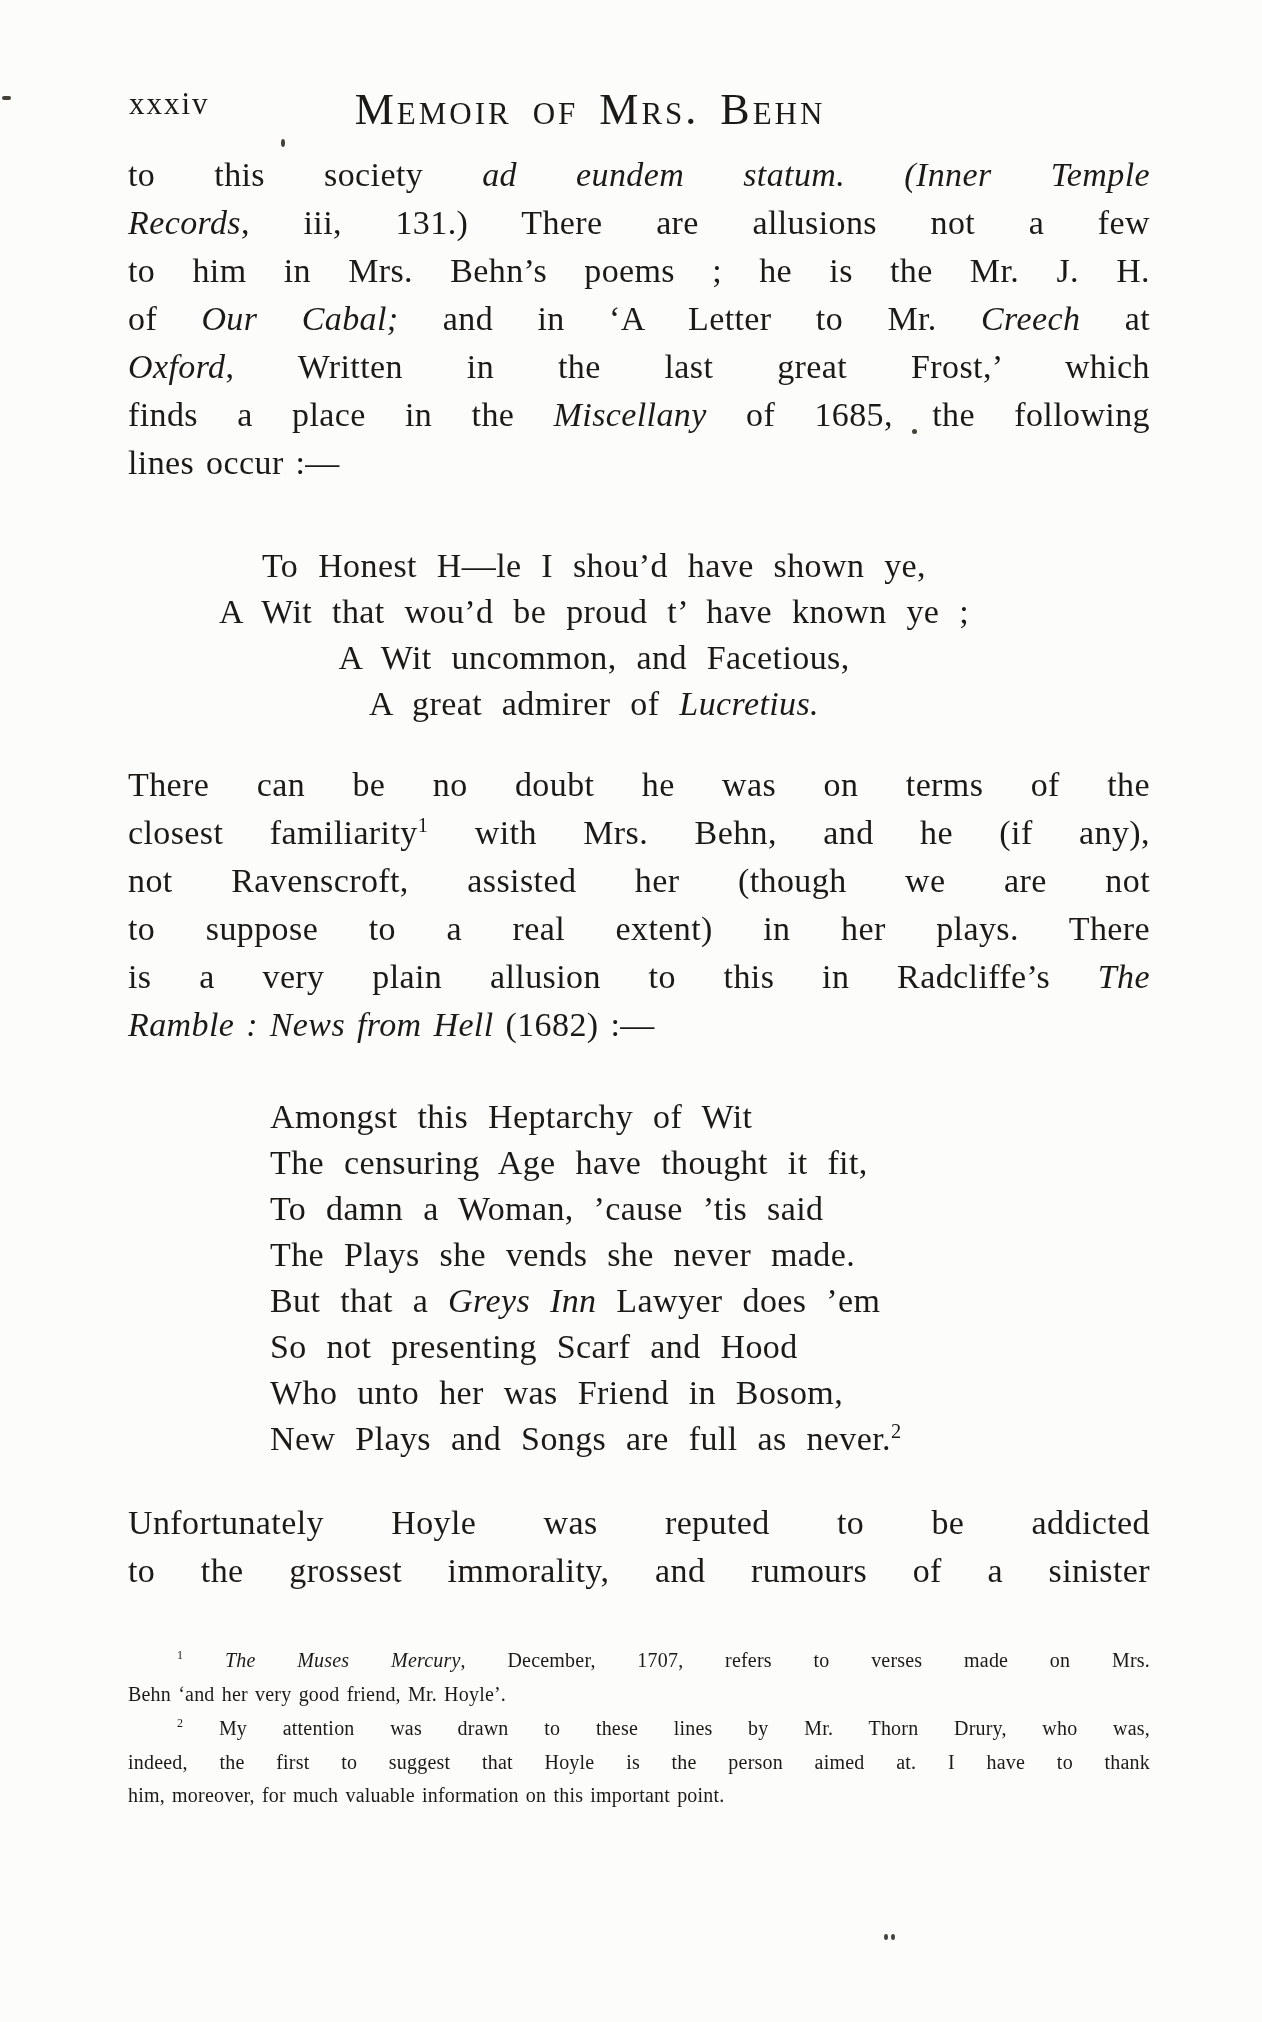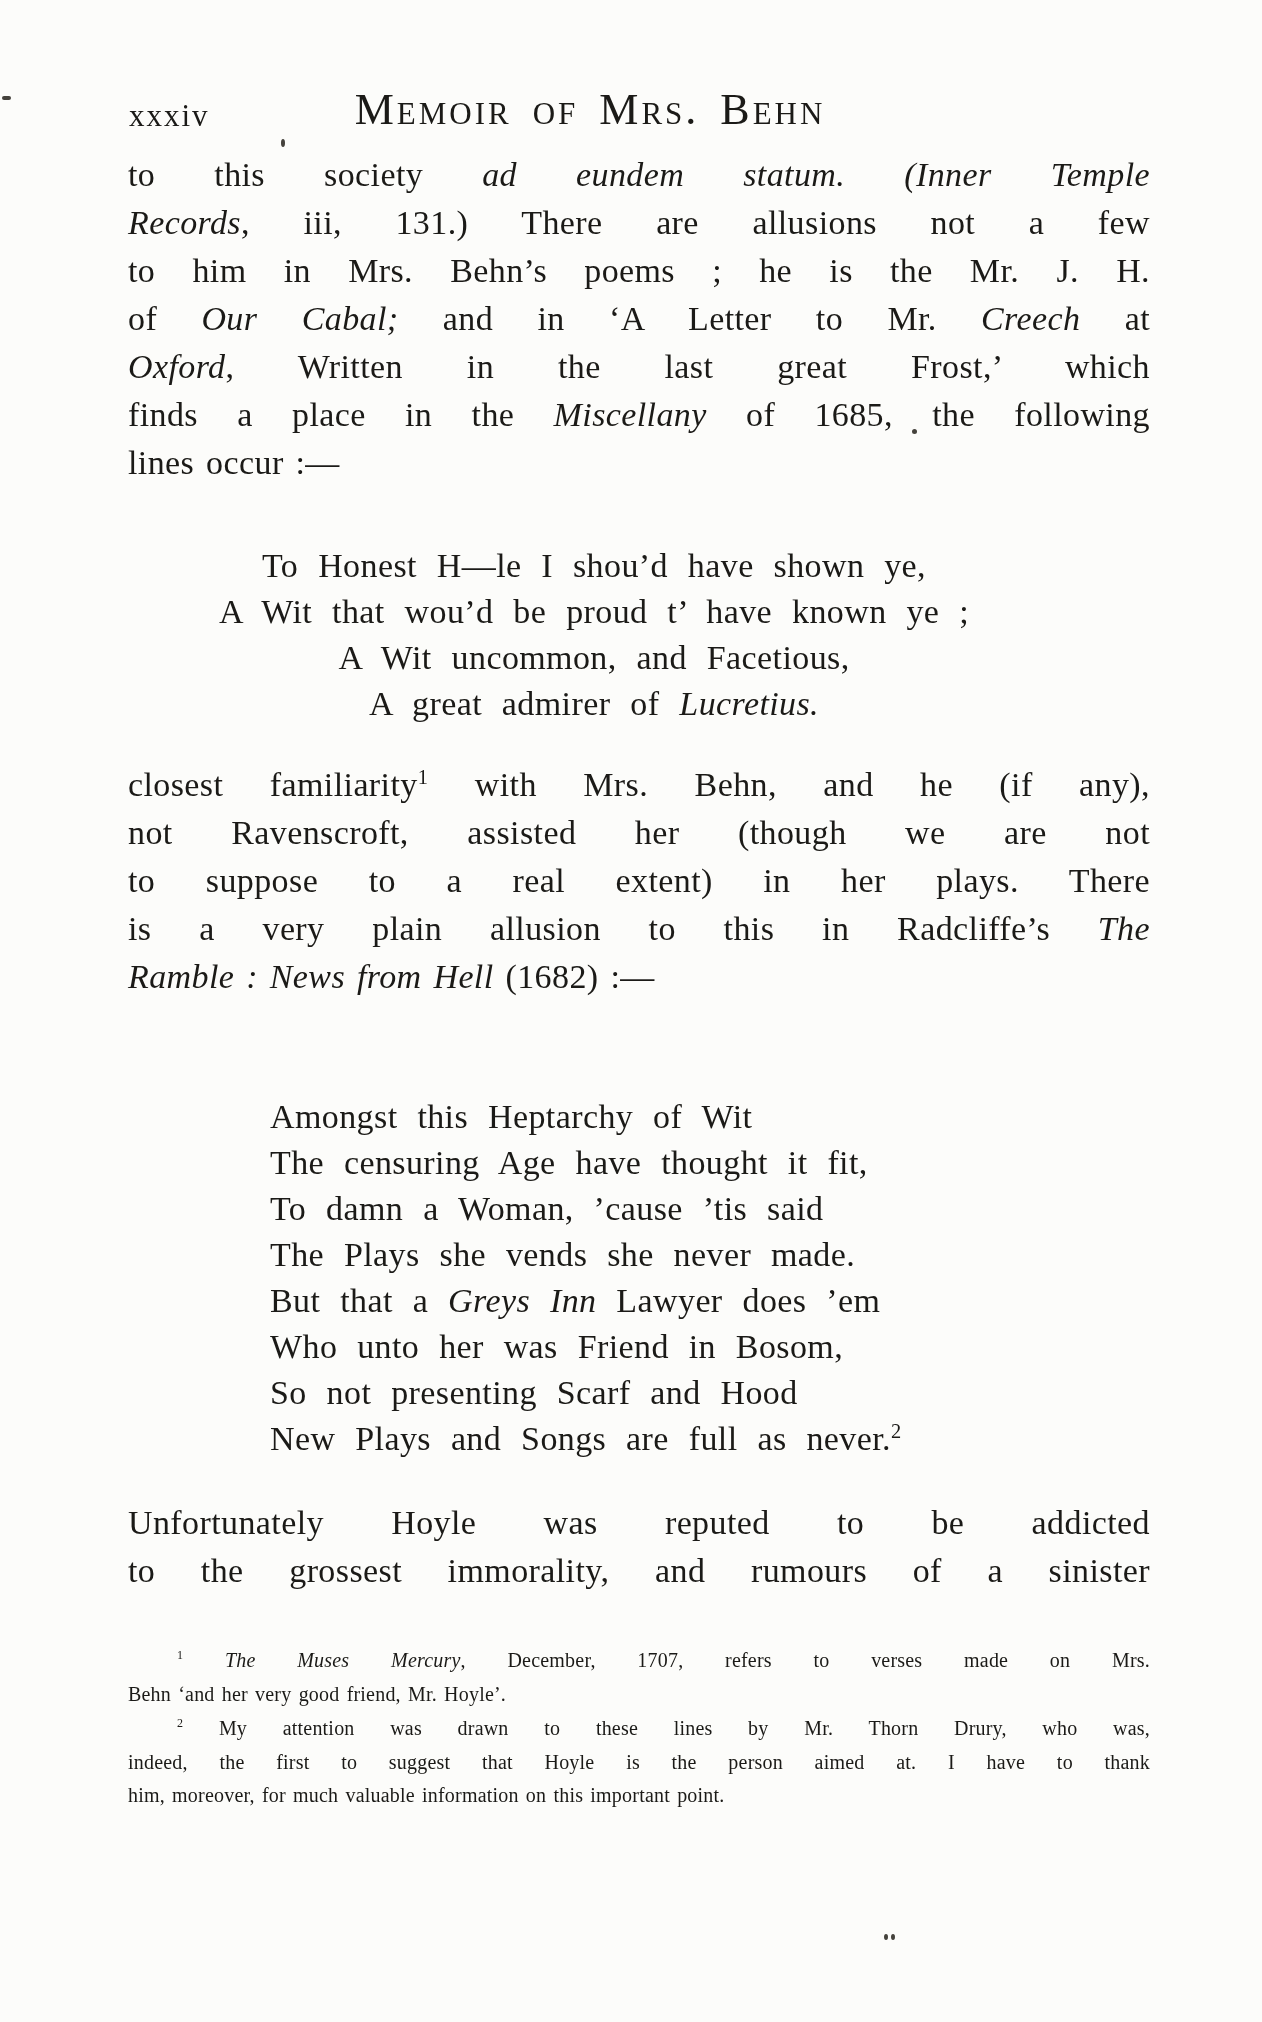--- a/index.html
+++ b/index.html
@@ -4,21 +4,21 @@
 <style>
   html,body{margin:0;padding:0;background:#e9e8e4;}
   .page{
     position:relative;width:1262px;height:2022px;margin:0 auto;
     background:#fcfcfa;color:#1b1a17;
     font-family:"Liberation Serif", serif;
     overflow:hidden;
   }
   
   .running-head{position:absolute;top:84px;left:0;width:1262px;height:44px;}
-  .folio{position:absolute;left:129px;top:14px;font-size:31px;letter-spacing:2px;}
+  .folio{position:absolute;left:129px;top:2px;font-size:31px;letter-spacing:2px;}
   .running-title{
     position:absolute;left:0;top:0;width:1180px;text-align:center;
     font-variant:small-caps;font-size:44px;letter-spacing:3px;word-spacing:7px;
   }
   
   .block{position:absolute;left:128px;width:1022px;font-size:34px;line-height:48px;letter-spacing:.4px;}
   .k-para{word-spacing:3px;}
   .k-verse{width:auto;line-height:46px;word-spacing:11px;letter-spacing:.4px;}
   .k-footnote{font-size:20px;line-height:33.5px;word-spacing:2px;letter-spacing:.2px;}
   .b-opening-paragraph{top:151px;}
@@ -60,34 +60,35 @@
         <div class="line j"><span>finds a place in the </span><span class="it">Miscellany</span><span> of 1685, the following</span></div>
         <div class="line"><span>lines occur :—</span></div>
       </div>
       <div class="block k-verse b-hoyle-verse">
         <div class="line"><span>To Honest H—le I shou’d have shown ye,</span></div>
         <div class="line"><span>A Wit that wou’d be proud t’ have known ye ;</span></div>
         <div class="line"><span>A Wit uncommon, and Facetious,</span></div>
         <div class="line"><span>A great admirer of </span><span class="it">Lucretius.</span></div>
       </div>
       <div class="block k-para b-familiarity-paragraph">
+        <div class="line j"><span>There can be no doubt he was on terms of the</span></div>
         <div class="line j"><span>closest familiarity</span><span class="sup">1</span><span> with Mrs. Behn, and he (if any),</span></div>
         <div class="line j"><span>not Ravenscroft, assisted her (though we are not</span></div>
         <div class="line j"><span>to suppose to a real extent) in her plays.  There</span></div>
         <div class="line j"><span>is a very plain allusion to this in Radcliffe’s </span><span class="it">The</span></div>
         <div class="line"><span class="it">Ramble :  News from Hell</span><span> (1682) :—</span></div>
       </div>
       <div class="block k-verse b-ramble-verse">
         <div class="line"><span>Amongst this Heptarchy of Wit</span></div>
         <div class="line"><span>The censuring Age have thought it fit,</span></div>
         <div class="line"><span>To damn a Woman, ’cause ’tis said</span></div>
         <div class="line"><span>The Plays she vends she never made.</span></div>
         <div class="line"><span>But that a </span><span class="it">Greys Inn</span><span> Lawyer does ’em</span></div>
+        <div class="line"><span>So not presenting Scarf and Hood</span></div>
         <div class="line"><span>Who unto her was Friend in Bosom,</span></div>
-        <div class="line"><span>So not presenting Scarf and Hood</span></div>
         <div class="line"><span>New Plays and Songs are full as never.</span><span class="sup">2</span></div>
       </div>
       <div class="block k-para b-closing-paragraph">
         <div class="line j"><span>Unfortunately Hoyle was reputed to be addicted</span></div>
         <div class="line j"><span>to the grossest immorality, and rumours of a sinister</span></div>
       </div>
       <div class="block k-footnote b-footnote-1">
         <div class="line j ind"><span class="sup">1</span><span> </span><span class="it">The Muses Mercury</span><span>, December, 1707, refers to verses made on Mrs.</span></div>
         <div class="line"><span>Behn ‘and her very good friend, Mr. Hoyle’.</span></div>
       </div>

